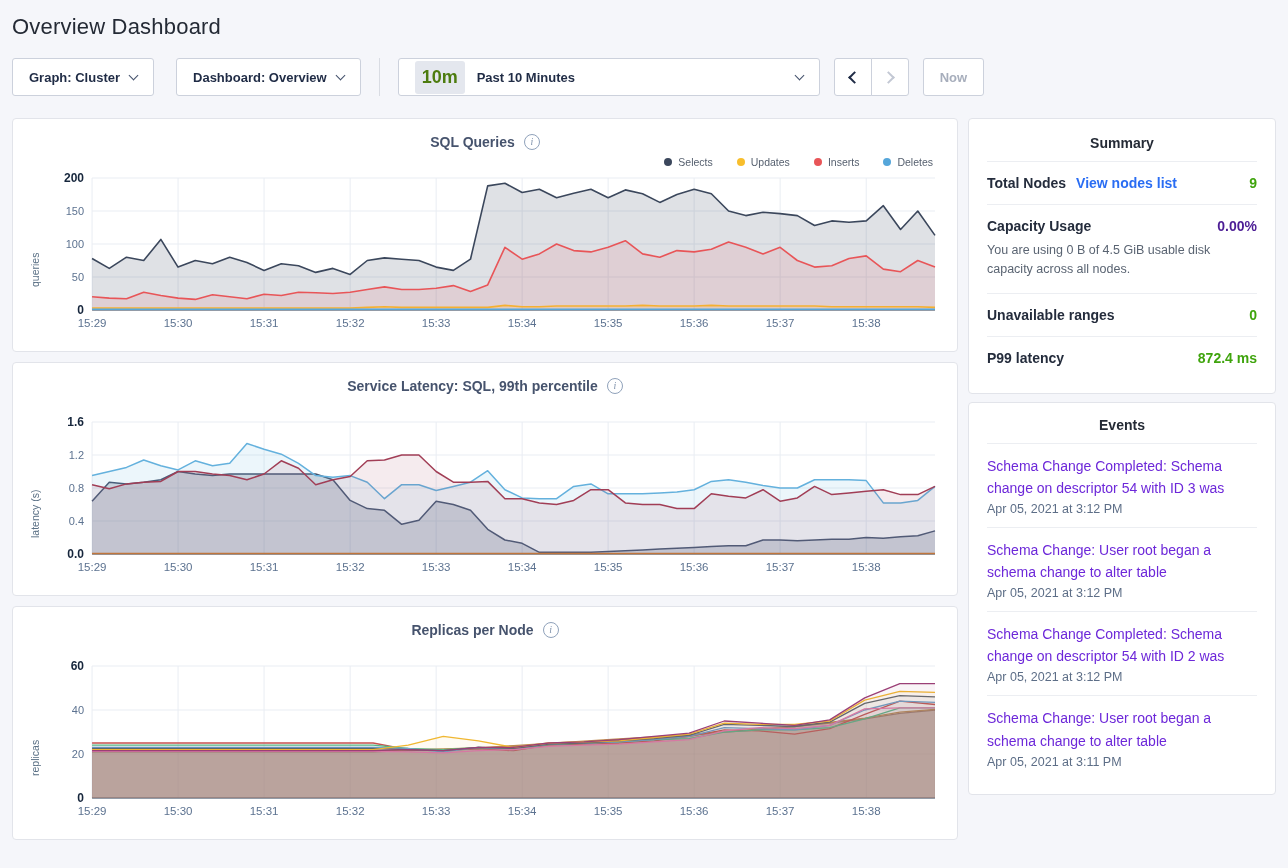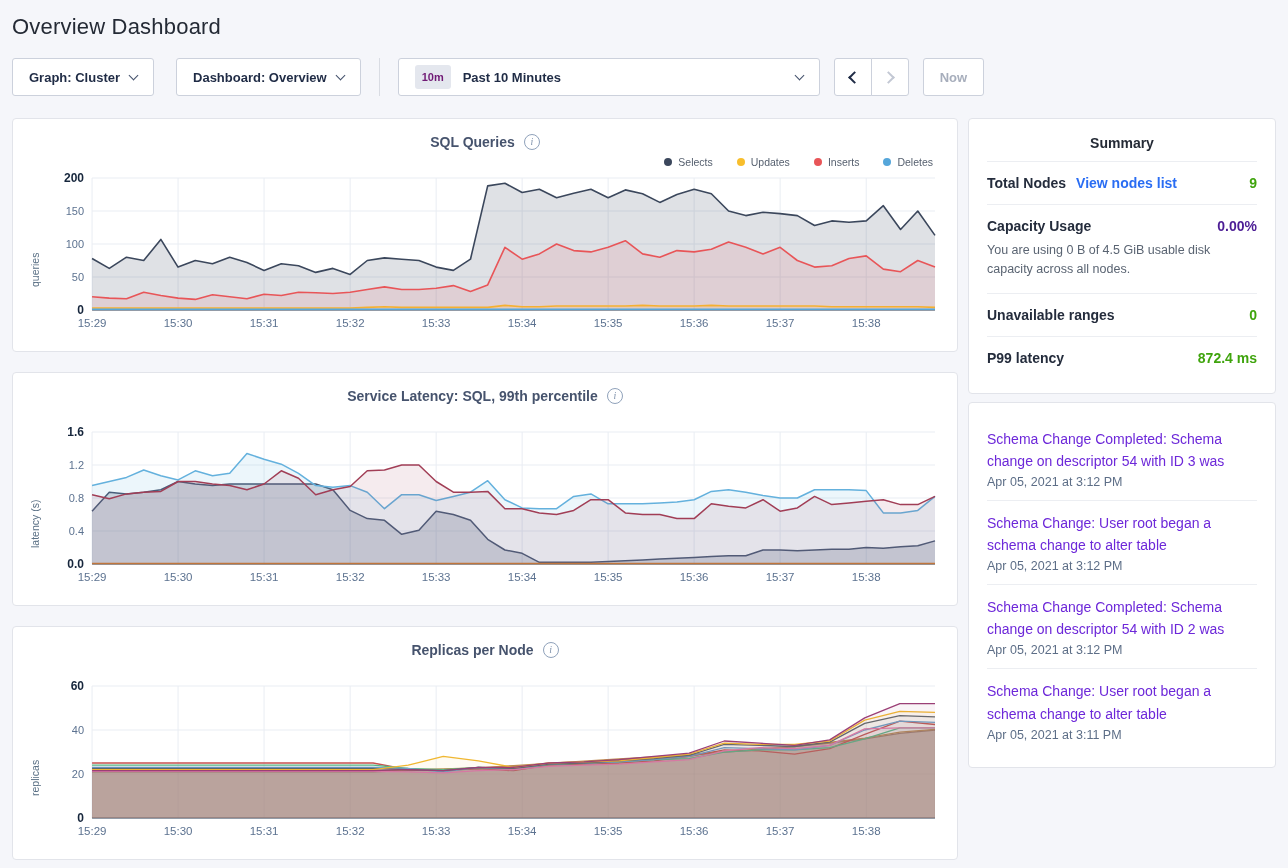--- a/index.html
+++ b/index.html
@@ -12,33 +12,33 @@
   .toolbar { display:flex; align-items:center; margin-bottom:22px; }
   .btn { background:#fff; border:1px solid #ccd1dc; border-radius:3px; height:38px;
     display:inline-flex; align-items:center; gap:10px; padding:0 16px;
     font-size:13px; font-weight:700; color:#1f2b45; cursor:pointer; }
   .chev { width:7px; height:7px; border-right:1.6px solid #43506b; border-bottom:1.6px solid #43506b;
     transform:rotate(45deg); margin-top:-4px; }
   .tb-gap { width:22px; }
   .v-divider { width:1px; height:38px; background:#d9dce3; margin:0 18px; }
   .time-select { width:422px; justify-content:flex-start; font-weight:700; gap:12px; position:relative; }
   .time-select .chev { position:absolute; right:16px; }
-  .badge-10m { background:#e4e7ee; border-radius:3px; padding:6px 7px; font-size:11px; font-weight:700; color:#701a75; }
+  .badge-10m { background:#e4e7ee; border-radius:3px; padding:6px 7px; font-size:18px; font-weight:700; color:#4d7c0f; }
   .arrow-group { display:flex; margin-left:14px; }
   .arrow-btn { width:38px; height:38px; background:#fff; border:1px solid #ccd1dc; display:flex;
     align-items:center; justify-content:center; cursor:pointer; }
   .arrow-btn.left { border-radius:3px 0 0 3px; }
   .arrow-btn.right { border-radius:0 3px 3px 0; margin-left:-1px; }
   .chev-l { width:9px; height:9px; border-left:2.2px solid #1f2b45; border-bottom:2.2px solid #1f2b45; transform:rotate(45deg); margin-left:3px; }
   .chev-r { width:9px; height:9px; border-right:2.2px solid #c3c8d4; border-top:2.2px solid #c3c8d4; transform:rotate(45deg); margin-right:3px; }
   .now-btn { margin-left:14px; color:#a7aebc; }
 
   
   .content { display:flex; gap:10px; align-items:flex-start; }
-  .charts-col { flex:1; display:flex; flex-direction:column; gap:20px; min-width:0; }
+  .charts-col { flex:1; display:flex; flex-direction:column; gap:10px; min-width:0; }
   .side-col { width:308px; display:flex; flex-direction:column; gap:8px; }
   .panel { background:#fff; border:1px solid #e2e4ea; border-radius:4px; }
 
   
   .chart-panel { padding:12px 14px 6px 14px; }
   .chart-title-row { display:flex; align-items:center; justify-content:center; gap:9px; height:22px; }
   .chart-title { font-size:14px; font-weight:700; color:#46536d; }
   .info-icon { width:16px; height:16px; border:1px solid #90a2bb; border-radius:50%; color:#8093ad;
     font-size:10px; line-height:1; display:inline-flex; align-items:center; justify-content:center;
     font-family:"Liberation Serif", serif; font-style:italic; }
@@ -316,20 +316,21 @@
 
         <div class="sum-row">
           <div class="sum-main">
             <span class="sum-label">P99 latency</span>
             <span class="sum-value green" style="color: rgb(63, 164, 13);">872.4 ms</span>
           </div>
         </div>
       </div>
 
       <div class="panel events-panel">
+        <div class="panel-title">Events</div>
 
         <div class="event-item">
           <div class="event-text">Schema Change Completed: Schema change on descriptor 54 with ID 3 was</div>
           <div class="event-time">Apr 05, 2021 at 3:12 PM</div>
         </div>
         <div class="event-item">
           <div class="event-text">Schema Change: User root began a schema change to alter table</div>
           <div class="event-time">Apr 05, 2021 at 3:12 PM</div>
         </div>
         <div class="event-item">

